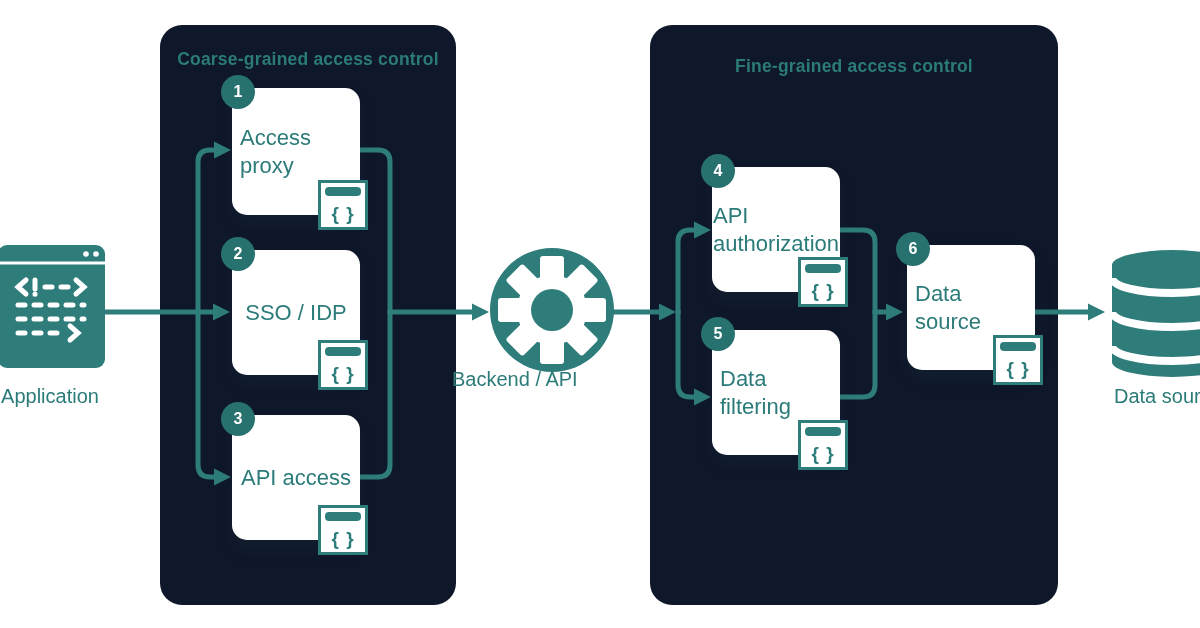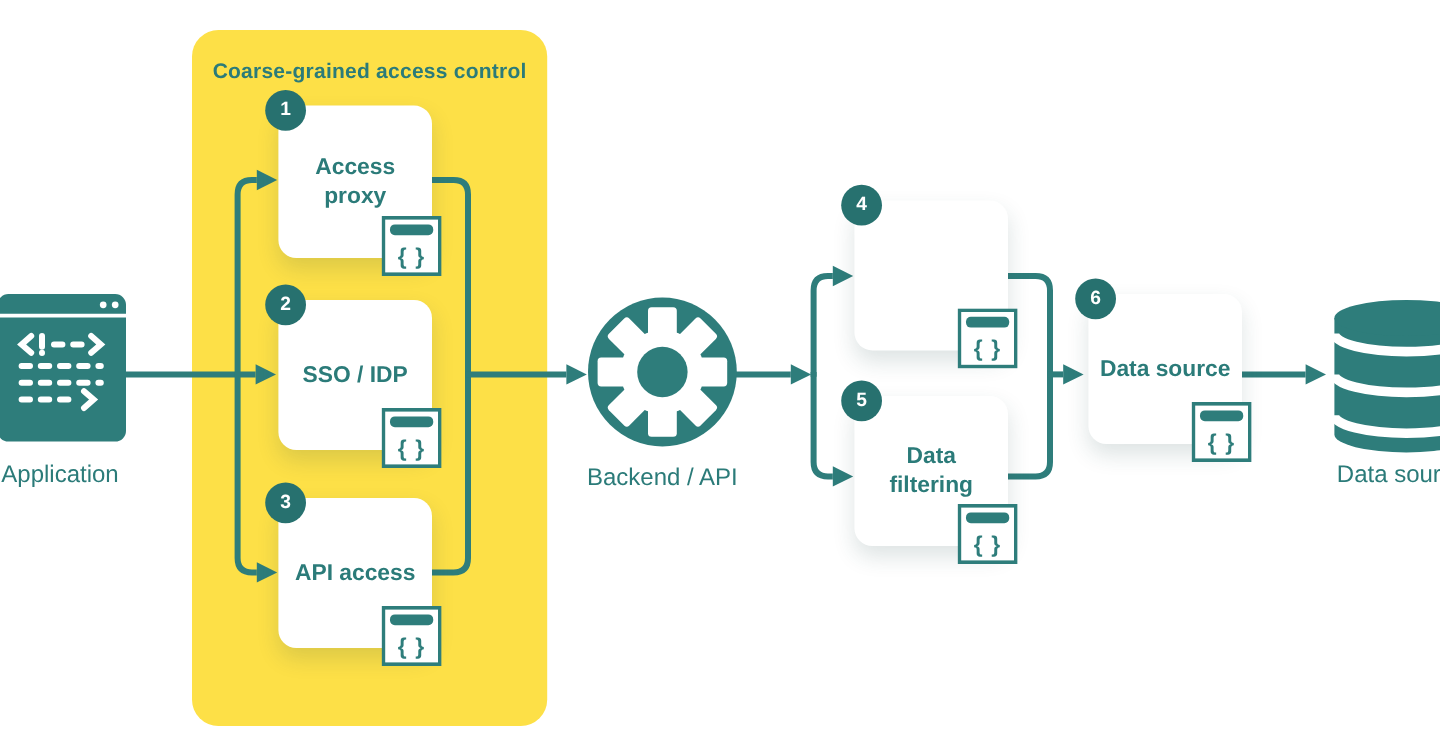--- a/index.html
+++ b/index.html
@@ -1,62 +1,65 @@
 <!DOCTYPE html>
 <html><head>
 <meta charset="utf-8">
 <style>
   html,body{margin:0;padding:0;}
   body{width:1200px;height:628px;overflow:hidden;background:#fff;
        font-family:"Liberation Sans",sans-serif;}
   .canvas{position:relative;width:1200px;height:628px;background:#fff;overflow:hidden;}
 
   
-  .panel{position:absolute;top:25px;height:580px;background:#fde047;border-radius:22px;z-index:1;}
+  .panel{position:absolute;top:25px;height:580px;background:#0f172a;border-radius:22px;z-index:1;}
   .panel-coarse{left:160px;width:296px;}
   .panel-fine{left:650px;width:408px;}
   .panel-title{position:absolute;left:0;right:0;text-align:center;color:#2b7b79;
                font-size:17.5px;font-weight:600;letter-spacing:.2px;}
   .panel-coarse .panel-title{top:24px;}
   .panel-fine .panel-title{top:31px;}
 
   
   svg.layer{position:absolute;left:0;top:0;z-index:2;}
 
   
   .node{position:absolute;background:#fff;border-radius:15px;z-index:3;
         box-shadow:0 9px 18px rgba(32,76,75,.15);
         display:flex;align-items:center;justify-content:center;}
   .n1{left:232px;top:88px;width:128px;height:127px;}
   .n2{left:232px;top:250px;width:128px;height:125px;}
   .n3{left:232px;top:415px;width:128px;height:125px;}
   .n4{left:712px;top:167px;width:128px;height:125px;}
   .n5{left:712px;top:330px;width:128px;height:125px;}
   .n6{left:907px;top:245px;width:128px;height:125px;}
-  .node-label{color:#2b7b79;font-size:19px;font-weight:700;line-height:1.25;
-              text-align:center;padding:0 8px;}
+  .node-label{color:#2b7b79;font-size:22px;font-weight:400;line-height:1.25;
+              padding:0 8px;}
   .badge{position:absolute;left:-11px;top:-13px;width:34px;height:34px;border-radius:50%;
          background:#27716f;color:#fff;font-size:16px;font-weight:700;
          display:flex;align-items:center;justify-content:center;}
   .win{position:absolute;right:-8px;bottom:-15px;width:50px;height:50px;}
   .win text{font-family:"Liberation Sans",sans-serif;font-weight:700;font-size:19px;fill:#2e7d7b;}
 
   
   .big-label{position:absolute;color:#2b7b79;font-size:20px;font-weight:500;z-index:3;white-space:nowrap;}
   .lbl-app{left:-6px;top:385px;width:112px;text-align:center;}
-  .lbl-backend{left:452px;top:387px;width:200px;text-align:center;}
+  .lbl-backend{left:452px;top:368px;width:200px;}
   .lbl-ds{left:1114px;top:385px;}
 </style>
 </head>
 <body>
 
 <div class="canvas">
 
   <div class="panel panel-coarse">
     <div class="panel-title">Coarse-grained access control</div>
+  </div>
+  <div class="panel panel-fine">
+    <div class="panel-title">Fine-grained access control</div>
   </div>
 
   <svg class="layer" width="1200" height="628" viewBox="0 0 1200 628">
 
     <g stroke="#2e7d7b" stroke-width="5" fill="none">
       <path d="M103,312 H213"></path>
       <path d="M198,314 V162 Q198,150 210,150 H214"></path>
       <path d="M198,310 V465 Q198,477 210,477 H214"></path>
       <path d="M360,150 H378 Q390,150 390,162 V314"></path>
       <path d="M360,477 H378 Q390,477 390,465 V310"></path>
@@ -151,20 +154,21 @@
     <div class="node-label">API access</div>
     <svg class="win" viewBox="0 0 50 50">
       <rect x="1.5" y="1.5" width="47" height="47" fill="#ffffff" stroke="#2e7d7b" stroke-width="3"></rect>
       <rect x="7" y="7" width="36" height="9" rx="4" fill="#2e7d7b"></rect>
       <text x="25" y="40" text-anchor="middle" letter-spacing="1">{ }</text>
     </svg>
   </div>
 
   <div class="node n4">
     <div class="badge">4</div>
+    <div class="node-label">API authorization</div>
     <svg class="win" viewBox="0 0 50 50">
       <rect x="1.5" y="1.5" width="47" height="47" fill="#ffffff" stroke="#2e7d7b" stroke-width="3"></rect>
       <rect x="7" y="7" width="36" height="9" rx="4" fill="#2e7d7b"></rect>
       <text x="25" y="40" text-anchor="middle" letter-spacing="1">{ }</text>
     </svg>
   </div>
 
   <div class="node n5">
     <div class="badge">5</div>
     <div class="node-label">Data filtering</div>

